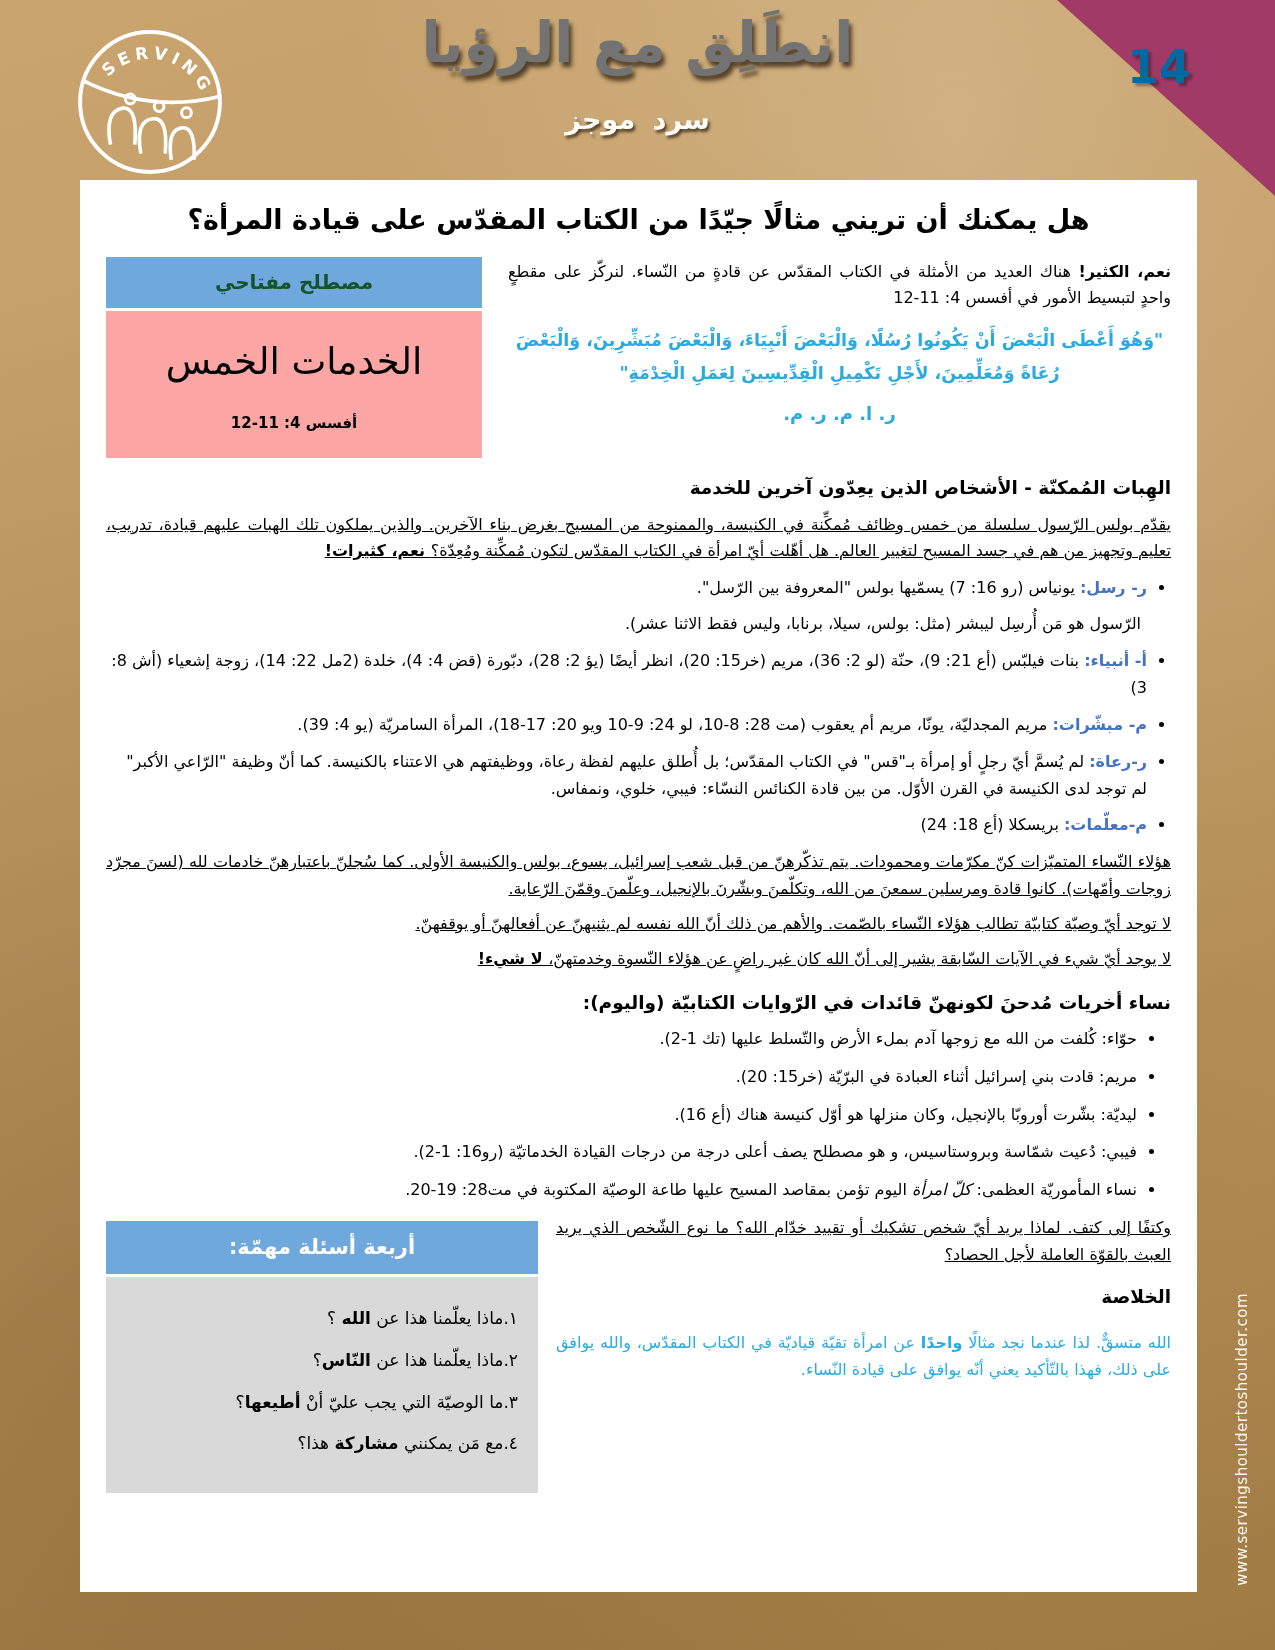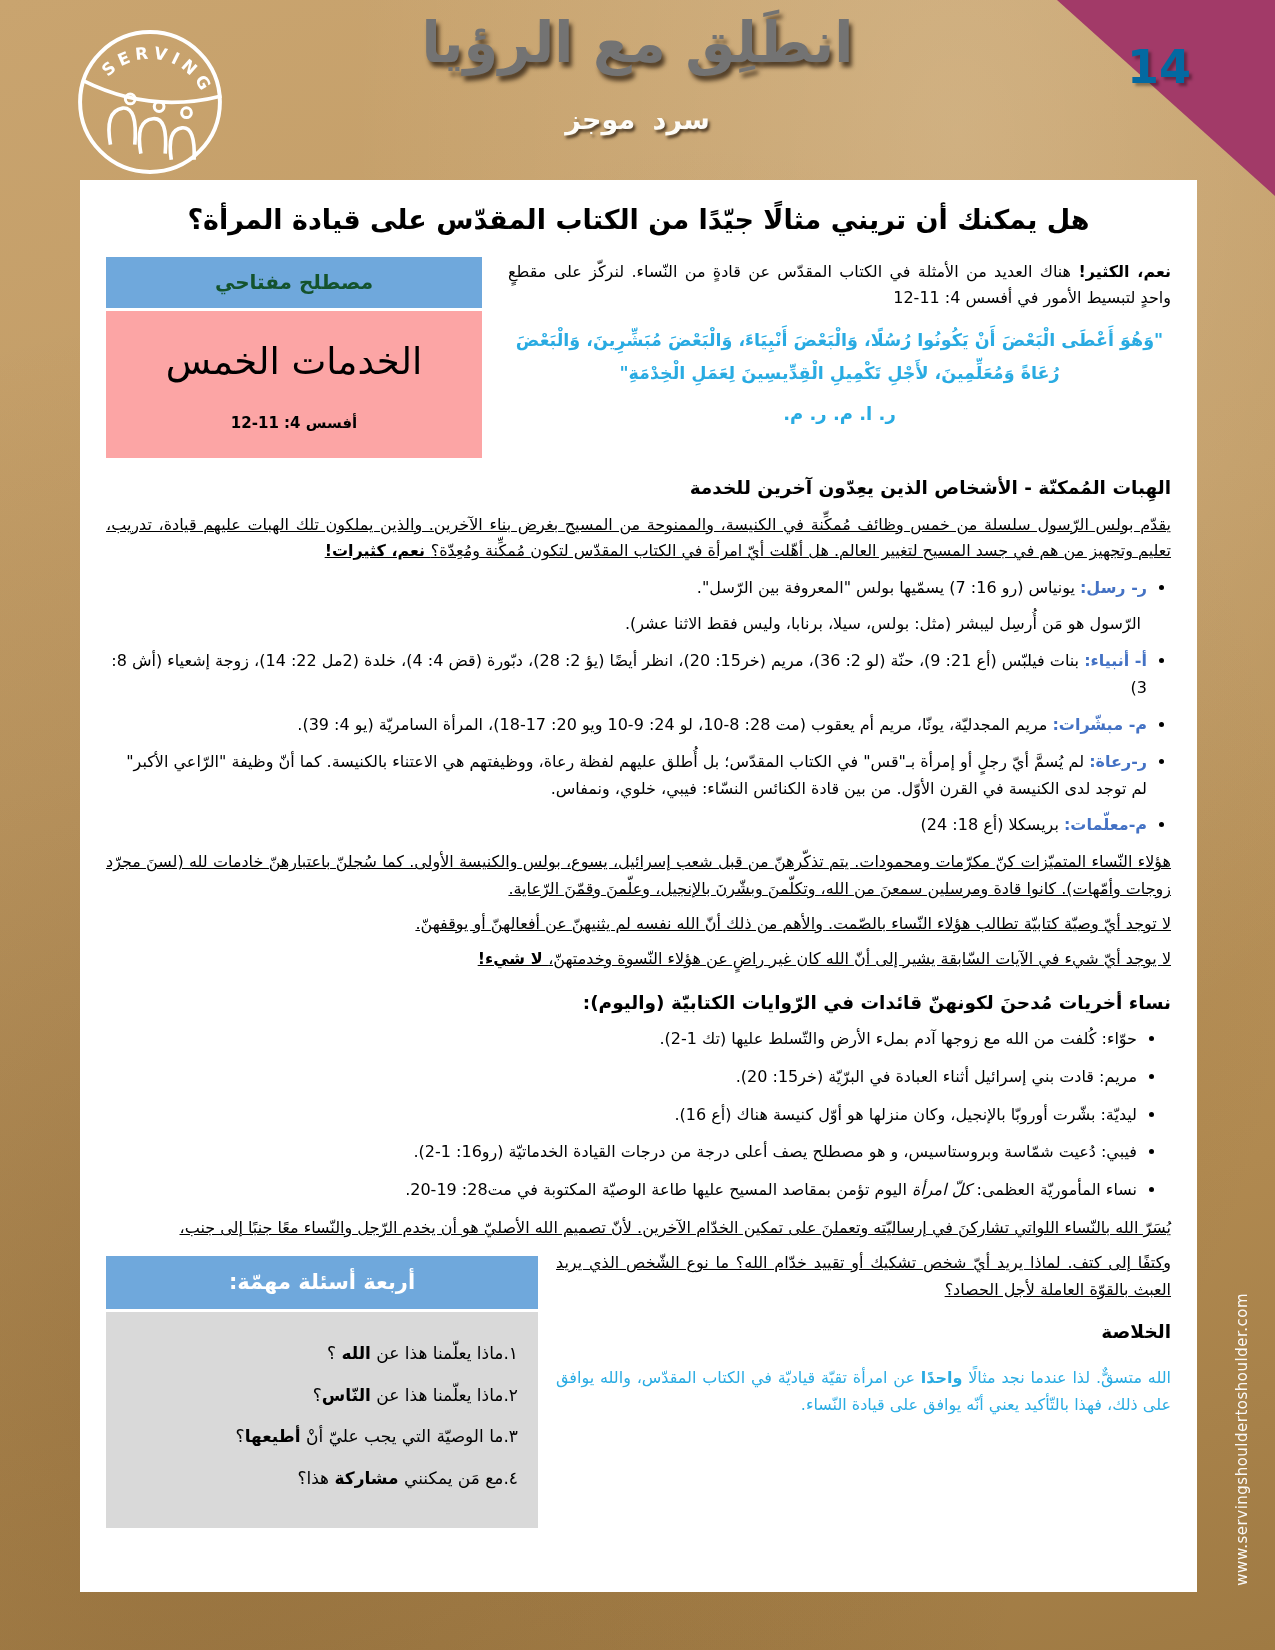--- a/index.html
+++ b/index.html
@@ -146,21 +146,20 @@
   <h2 class="sect">نساء أخريات مُدحنَ لكونهنّ قائدات في الرّوايات الكتابيّة (واليوم):</h2>
   <ul class="blist2">
     <li><span>حوّاء:</span><i></i><span> كُلفت من الله مع زوجها آدم بملء الأرض والتّسلط عليها (تك 1-2).</span></li>
     <li><span>مريم:</span><i></i><span> قادت بني إسرائيل أثناء العبادة في البرّيّة (خر15: 20).</span></li>
     <li><span>ليديّة:</span><i></i><span> بشّرت أوروبّا بالإنجيل، وكان منزلها هو أوّل كنيسة هناك (أع 16).</span></li>
     <li><span>فيبي:</span><i></i><span> دُعيت شمّاسة وبروستاسيس، و هو مصطلح يصف أعلى درجة من درجات القيادة الخدماتيّة (رو16: 1-2).</span></li>
     <li><span>نساء المأموريّة العظمى:</span><i> كلّ امرأة</i><span> اليوم تؤمن بمقاصد المسيح عليها طاعة الوصيّة المكتوبة في مت28: 19-20.</span></li>
   </ul>
 
   <div class="bottom">
-    <p class="para">يُسَرّ الله بالنّساء اللواتي تشاركنَ في إرساليّته وتعملنَ على تمكين الخدّام الآخرين. لأنّ تصميم الله الأصليّ هو أن يخدم الرّجل والنّساء معًا جنبًا إلى جنب،</p>
 
     <aside class="questions-box">
       <div class="qb-header">أربعة أسئلة مهمّة:</div>
       <div class="qb-body">
         <div class="q"><span>١.</span><span>ماذا يعلّمنا هذا عن </span><b>الله</b><span> ؟</span></div>
         <div class="q"><span>٢.</span><span>ماذا يعلّمنا هذا عن </span><b>النّاس</b><span>؟</span></div>
         <div class="q"><span>٣.</span><span>ما الوصيّة التي يجب عليّ أنْ </span><b>أطيعها</b><span>؟</span></div>
         <div class="q"><span>٤.</span><span>مع مَن يمكنني </span><b>مشاركة</b><span> هذا؟</span></div>
       </div>
     </aside>

